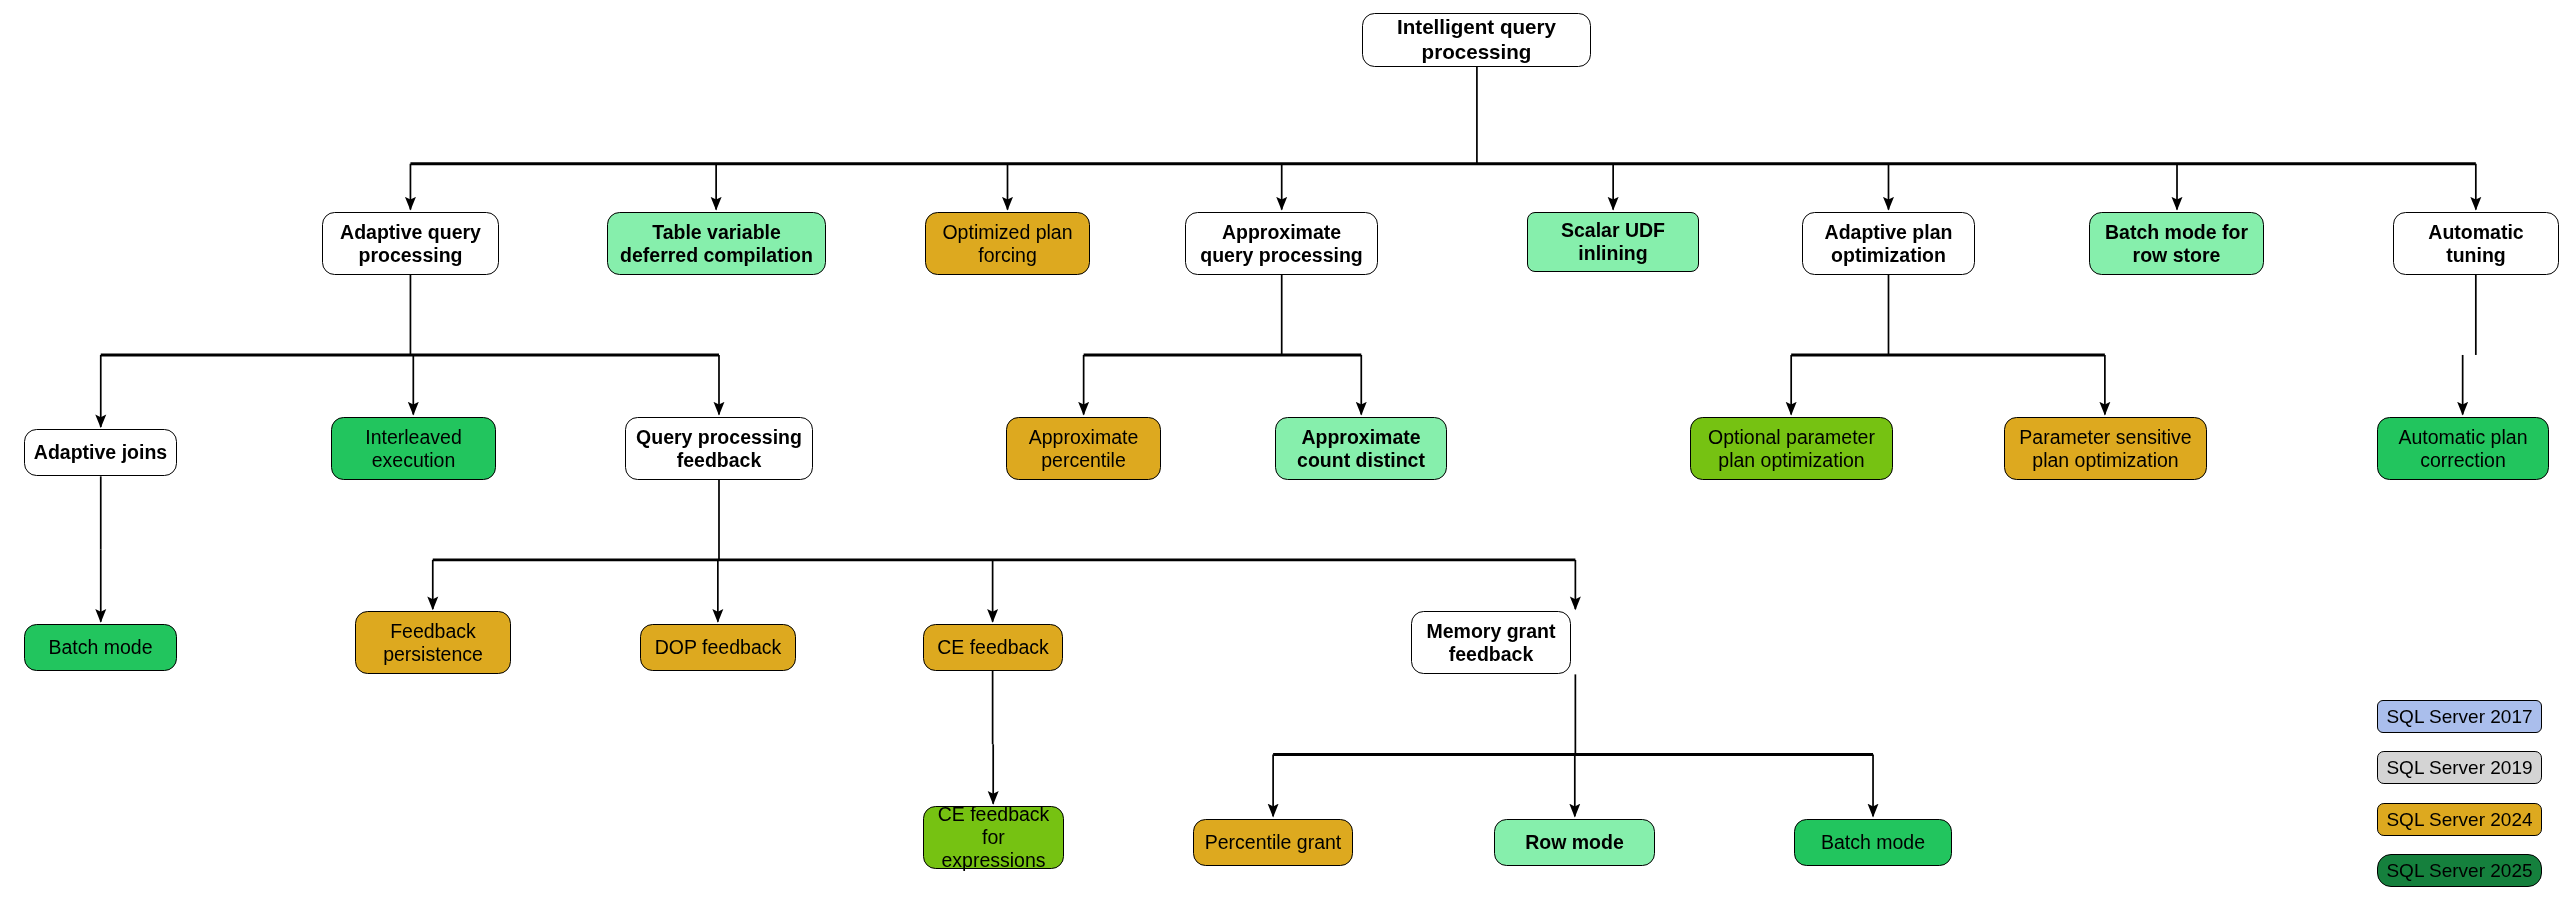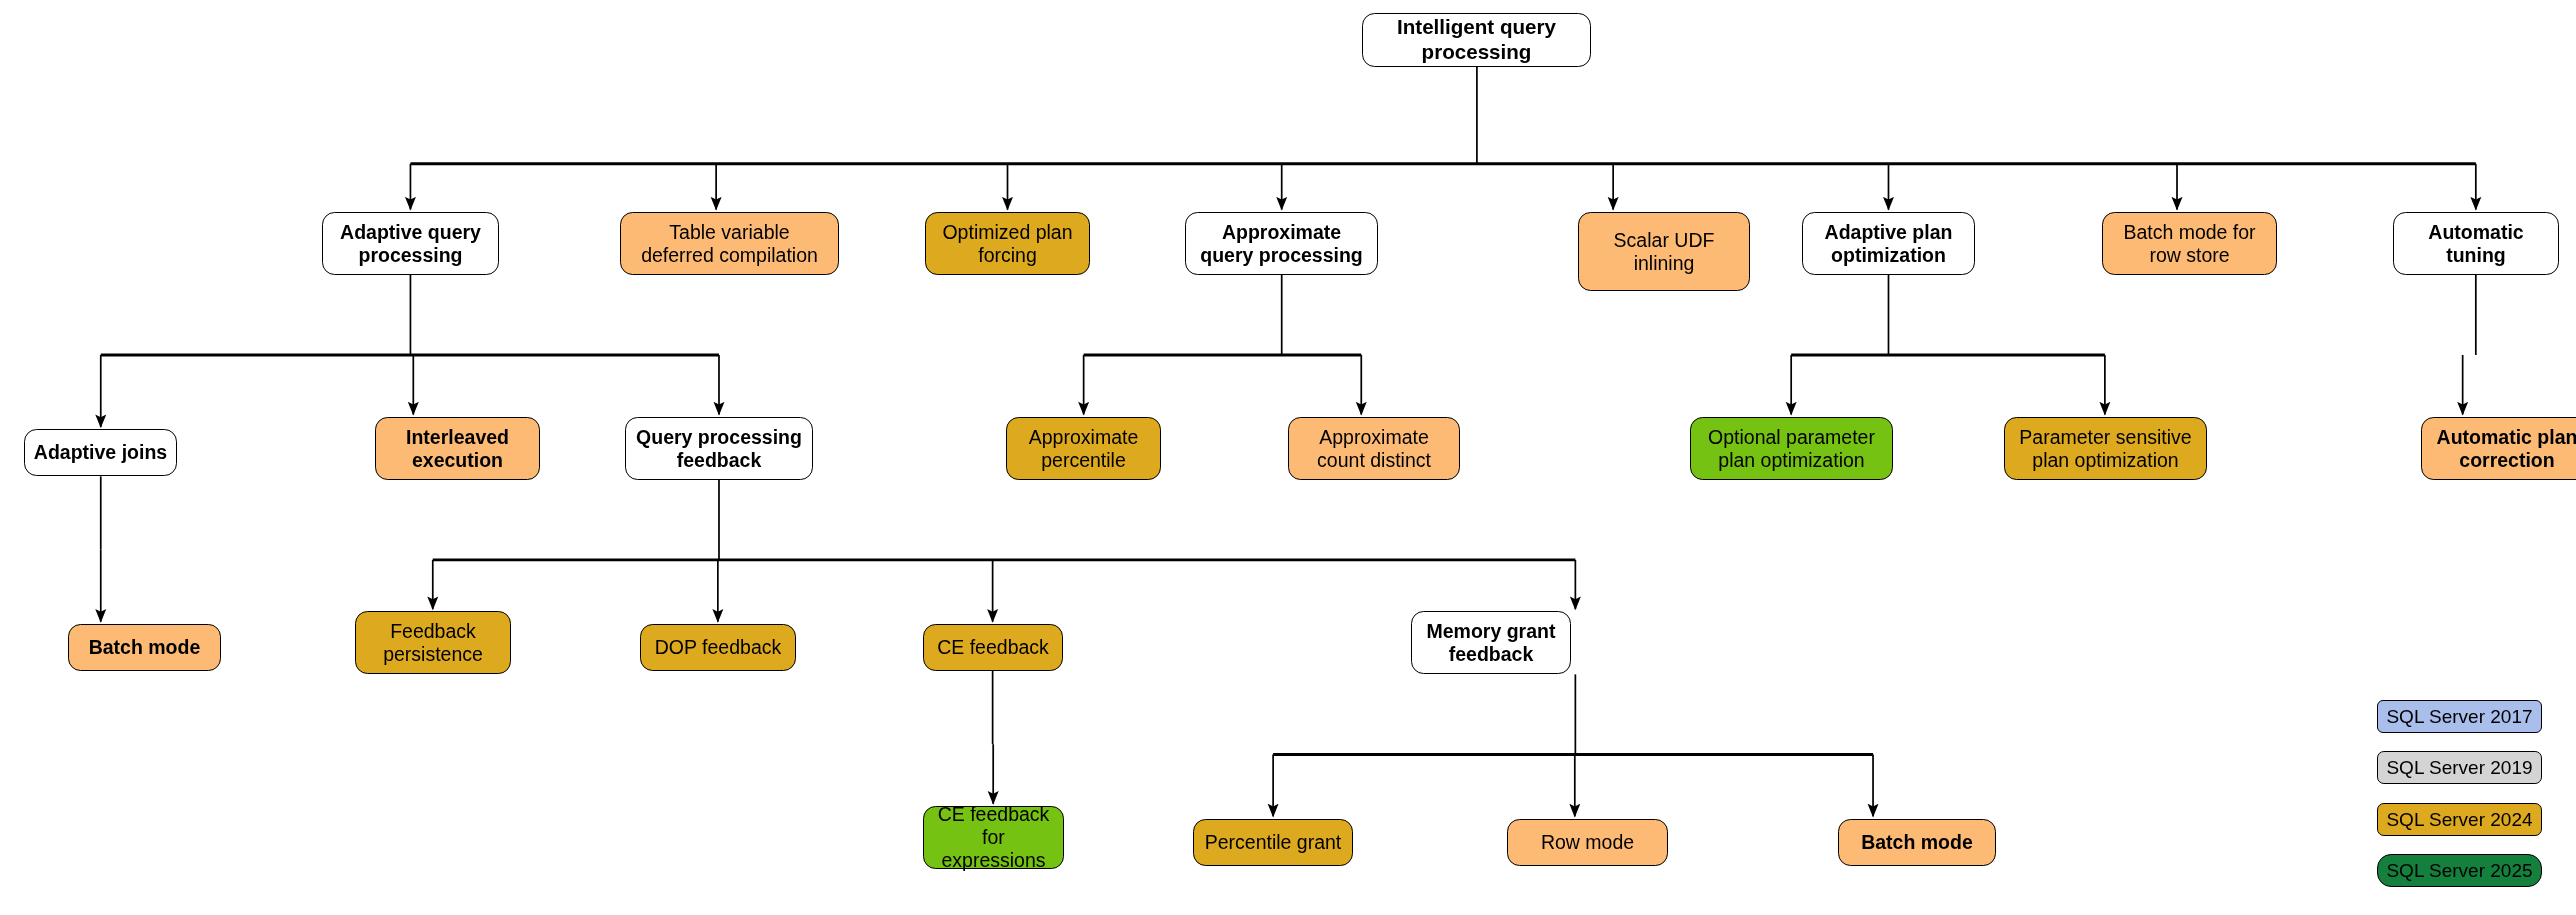--- a/index.html
+++ b/index.html
@@ -17,24 +17,24 @@
     justify-content:center;
     text-align:center;
     color:#000000;
     line-height:1.18;
     padding:2.3px 5.7px;
     font-size:19.5px;
     background:#ffffff;
   }
   .node.root{font-weight:bold;font-size:20.6px;}
   .node.white{background:#ffffff;font-weight:bold;}
-  .node.gray{background:#fdba74;font-weight:normal;margin-left:13px;}
+  .node.gray{background:#86efac;font-weight:bold;}
   .node.orange{background:#dda91f;font-weight:normal;}
   .node.green{background:#76c212;font-weight:normal;}
-  .node.blue{background:#fdba74;font-weight:bold;margin-left:44px;}
+  .node.blue{background:#22c55e;font-weight:normal;}
 
   .legend{position:absolute;}
   .legend-item{
     position:absolute;
     box-sizing:border-box;
     border:1.7px solid #000000;
     border-radius:6.9px;
     display:flex;align-items:center;justify-content:center;
     font-size:19px;color:#000;
     white-space:nowrap;
@@ -113,21 +113,21 @@
 deferred compilation</span>
       </div>
       <div class="node orange" style="left: 925px; top: 212px; width: 165px; height: 63px;">
         <span class="nlabel">Optimized plan
 forcing</span>
       </div>
       <div class="node white" style="left: 1185px; top: 212px; width: 193px; height: 63px;">
         <span class="nlabel">Approximate
 query processing</span>
       </div>
-      <div class="node gray" style="left: 1565px; top: 212px; width: 172px; height: 79px;">
+      <div class="node gray" style="left: 1527px; top: 212px; width: 172px; height: 60px; border-radius: 8px;">
         <span class="nlabel">Scalar UDF
 inlining</span>
       </div>
       <div class="node white" style="left: 1802px; top: 212px; width: 173px; height: 63px;">
         <span class="nlabel">Adaptive plan
 optimization</span>
       </div>
       <div class="node gray" style="left: 2089px; top: 212px; width: 175px; height: 63px;">
         <span class="nlabel">Batch mode for
 row store</span>

